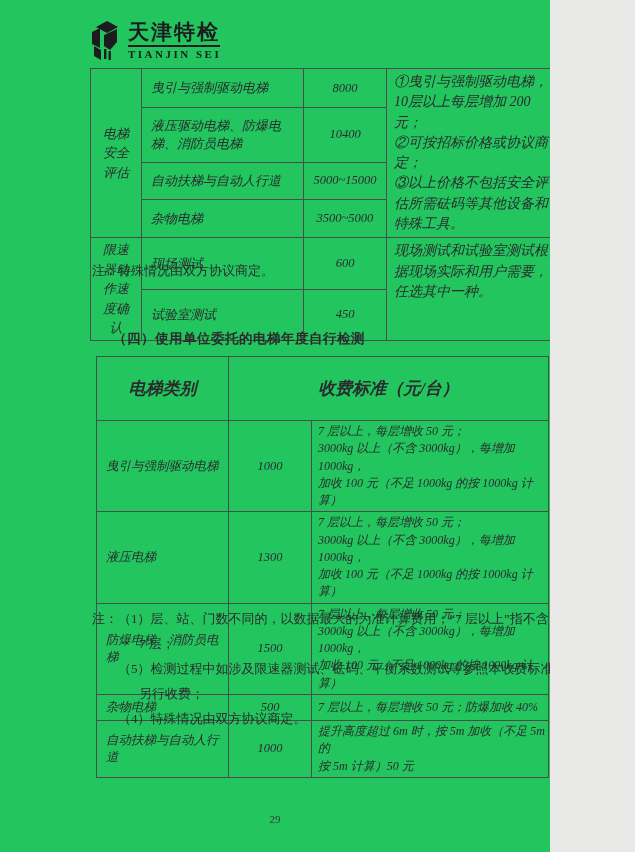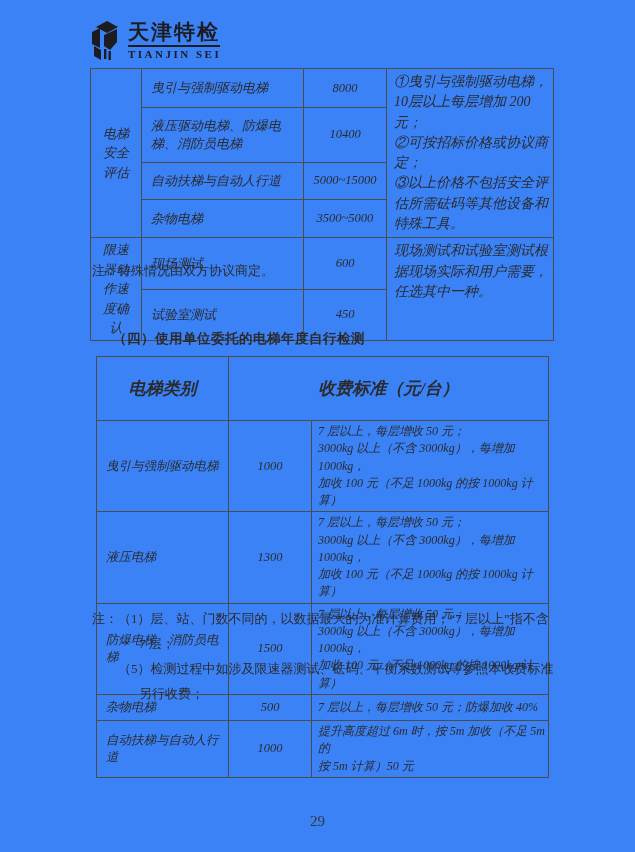--- a/index.html
+++ b/index.html
@@ -1,21 +1,21 @@
 <!DOCTYPE html>
 <html><head>
 <meta charset="utf-8">
 <style>
   * { margin: 0; padding: 0; box-sizing: border-box; }
   html, body { background: #e9e9e7; }
   body { width: 635px; height: 852px; font-family: "Liberation Serif", "DejaVu Serif", serif; color: #2b2b2e; }
   .page {
     position: relative;
-    width: 635px; height: 852px;
-    background: #3b82f6;
+    width: 550px; height: 852px;
+    background: #22c55e;
     overflow: hidden;
   }
 
   
   .logo { position: absolute; left: 88px; top: 20px; display: flex; align-items: flex-start; }
   .logo-mark { width: 34px; height: 42px; margin-right: 6px; }
   .logo-text { display: flex; flex-direction: column; }
   .logo-cn { font-size: 21px; font-weight: bold; letter-spacing: 2px; color: #1c1c20; line-height: 1.15; }
   .logo-rule { height: 2px; background: #1c1c20; margin-top: 1px; width: 92px; }
   .logo-en { font-size: 11px; font-weight: bold; letter-spacing: 2.5px; color: #1c1c20; margin-top: 1px; }
@@ -35,21 +35,21 @@
   .h29 { height: 29px; } .h40 { height: 40px; } .h28 { height: 28px; }
   .h30 { height: 30px; } .h52 { height: 52px; } .h49 { height: 49px; }
   .h26 { height: 26px; } .h37 { height: 37px; }
 
   
   .footnote1 { position: absolute; left: 92px; top: 262px; font-size: 13px; }
   .sec-heading { position: absolute; left: 113px; top: 330px; font-size: 13.5px; font-weight: bold; letter-spacing: 0.5px; }
   .notes { position: absolute; left: 92px; top: 606px; width: 462px; font-size: 13px; line-height: 25px; }
   .note-item { padding-left: 47px; text-indent: -21px; }
   .note-item.first { text-indent: -47px; }
-  .pagenum { position: absolute; left: 0; top: 813px; width: 100%; text-align: center; font-size: 15px; color: #38383c; }
+  .pagenum { position: absolute; left: 0; top: 813px; width: 100%; text-align: center; font-size: 11px; color: #38383c; }
 </style>
 </head>
 <body>
 
 <div class="page">
 
   <div class="logo">
     <svg class="logo-mark" viewBox="0 0 34 42">
       <polygon points="8,7 19,1 30,7 19,13" fill="#1c1c20"></polygon>
       <polygon points="4,12 12,8 12,28 4,24" fill="#1c1c20"></polygon>
@@ -152,16 +152,17 @@
       <td class="price-cell">1000</td>
       <td class="fee-note-cell">提升高度超过 6m 时，按 5m 加收（不足 5m 的
 按 5m 计算）50 元</td>
     </tr>
   </tbody>
     </table>
 
   <div class="notes">
     <div class="note-item first"><span>注：</span><span>（1）层、站、门数不同的，以数据最大的为准计算费用；“7 层以上”指不含 7 层；</span></div>
     <div class="note-item">（5）检测过程中如涉及限速器测试、砝码、平衡系数测试等参照本收费标准另行收费；</div>
+    <div class="note-item">（4）特殊情况由双方协议商定。</div>
   </div>
 
   <div class="pagenum">29</div>
 </div>
 
 </body></html>

